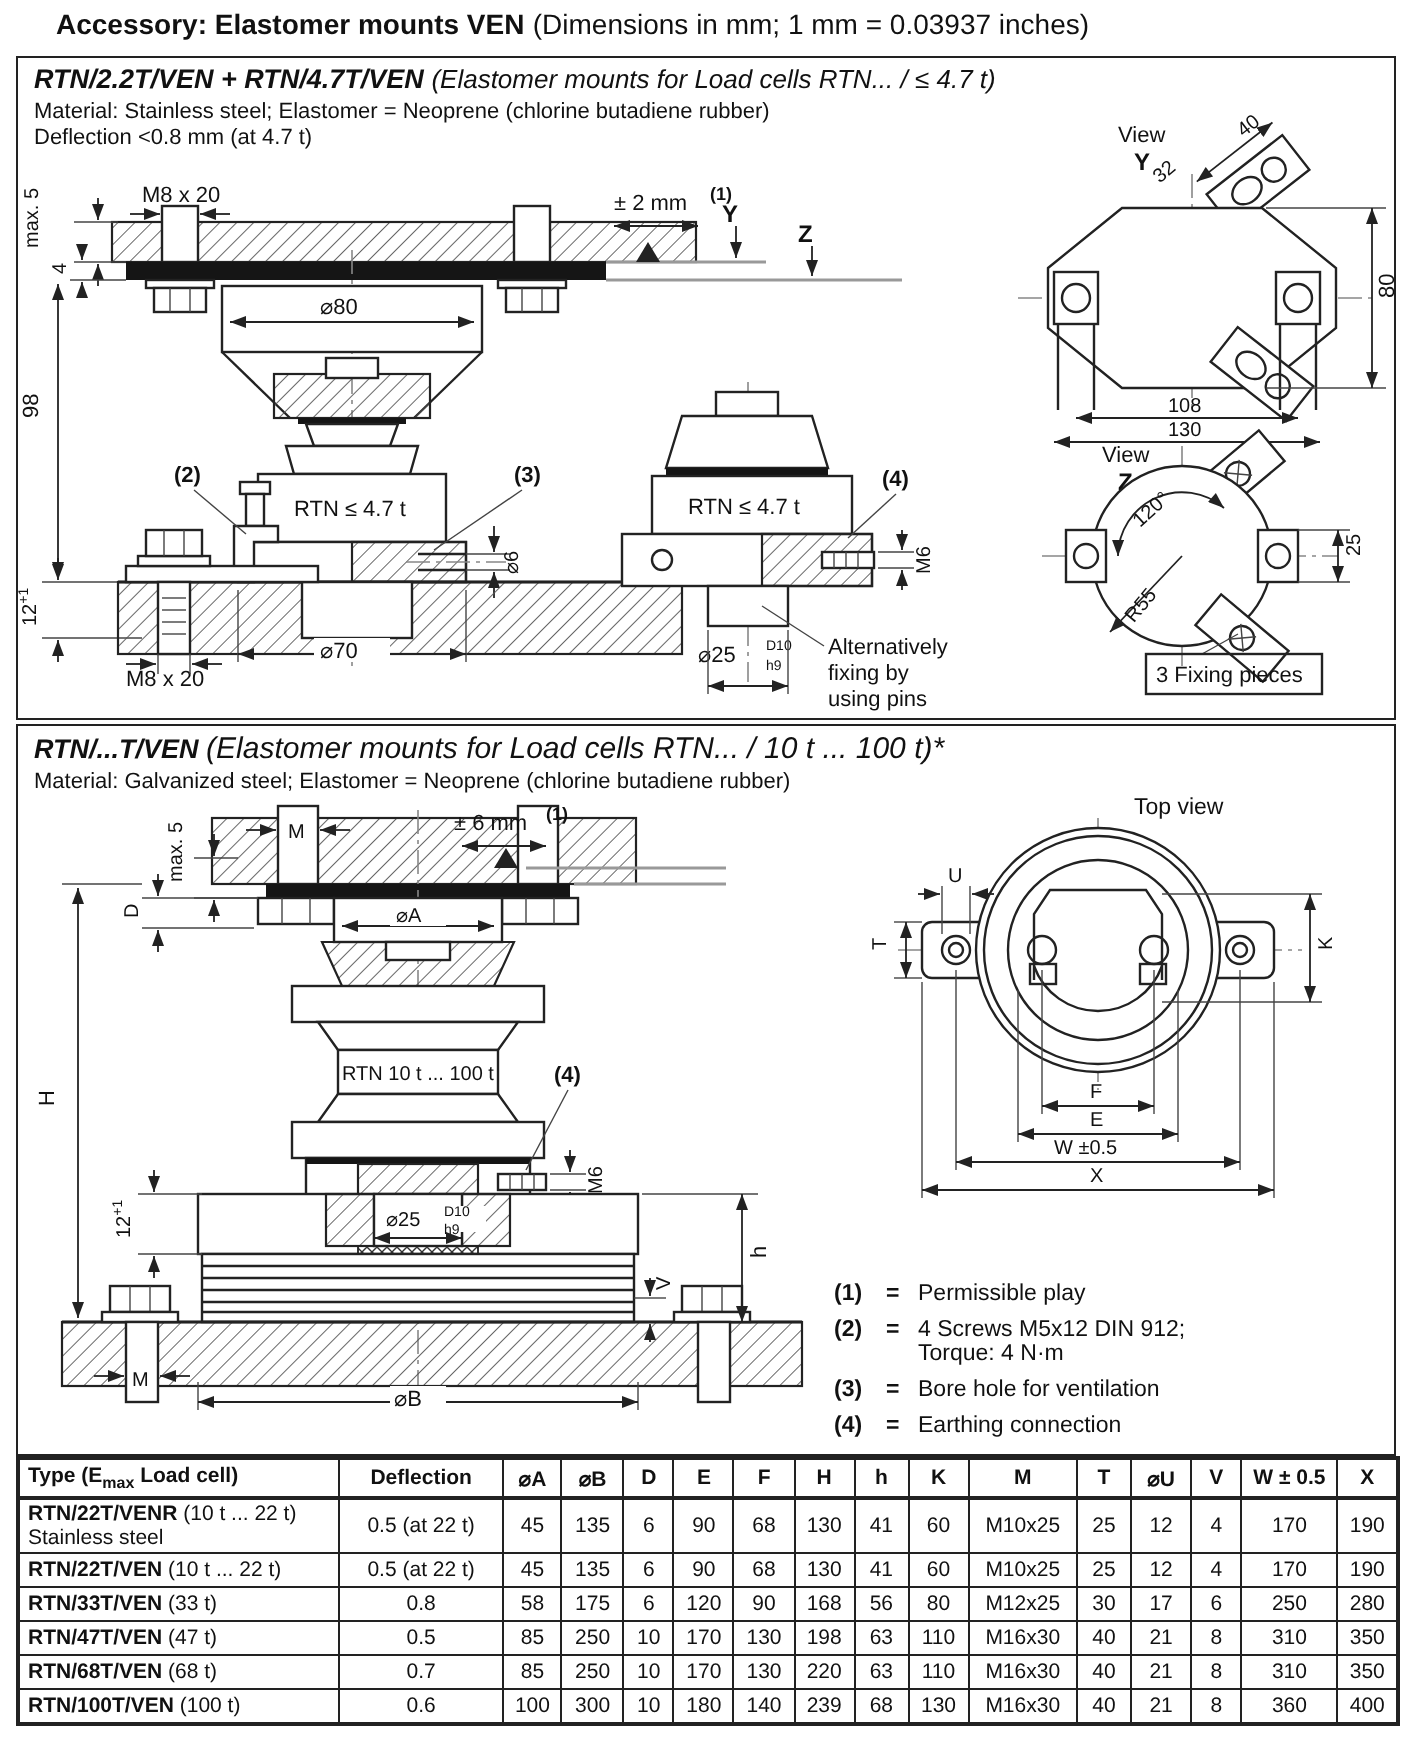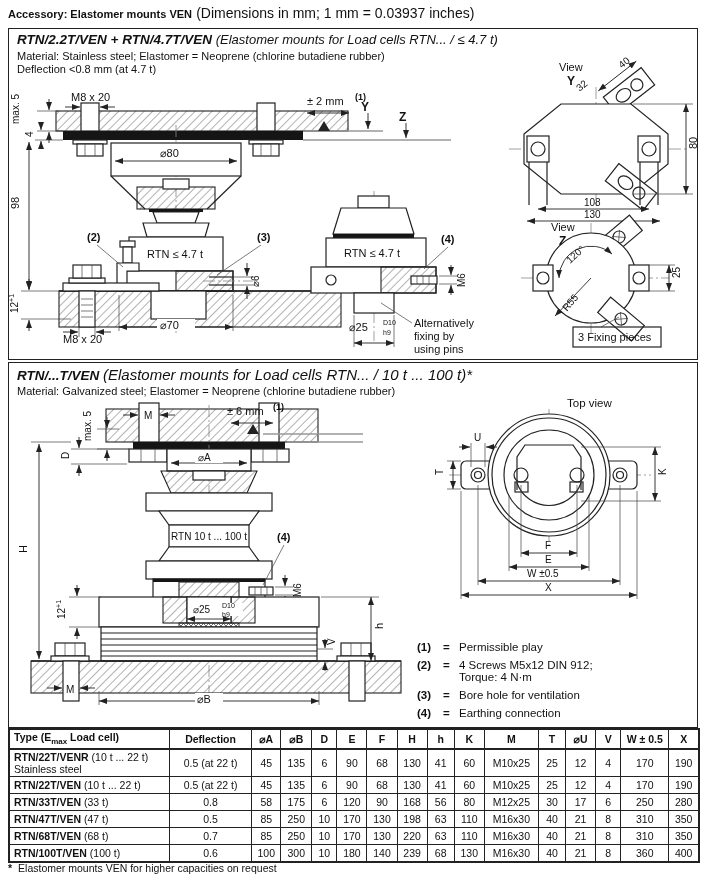--- a/index.html
+++ b/index.html
@@ -1,19 +1,19 @@
 <!DOCTYPE html>
 <html><head>
 <meta charset="utf-8">
 <style>
   html,body{margin:0;padding:0;background:#fff;}
   #page{position:relative;width:709px;height:880px;background:#fff;
         font-family:"Liberation Sans",sans-serif;color:#111;overflow:hidden;}
   .page-title{position:absolute;left:8px;top:4px;font-size:15px;white-space:nowrap;}
-  .page-title b{font-size:11px;}
+  .page-title b{font-size:14px;margin-left:20px;}
   .sec{position:absolute;left:8px;border:1.6px solid #222;background:#fff;}
   #sec1{top:28px;width:688px;height:330px;}
   #sec2{top:362px;width:688px;height:364px;}
   .sec-title{position:absolute;left:8px;top:3px;font-size:13.5px;white-space:nowrap;font-style:italic;}
   .sec-sub{position:absolute;left:8px;font-size:11px;white-space:nowrap;text-align:right;}
   svg{position:absolute;overflow:visible;}
   svg text{font-family:"Liberation Sans",sans-serif;font-size:11px;fill:#111;}
   .b{font-weight:bold;}
   .s10{font-size:10px;} .s9{font-size:9px;font-weight:bold;} .s7{font-size:7px;} .s12{font-size:12px;font-weight:bold;}
   .out{fill:#fff;stroke:#222;stroke-width:1.2;}
@@ -703,17 +703,14 @@
           <td>M16x30</td>
           <td>40</td>
           <td>21</td>
           <td>8</td>
           <td>360</td>
           <td>400</td>
         </tr>
       </tbody>
   </table>
 
-  <div class="footnote">
-    <b>*</b><span>Elastomer mounts VEN for higher capacities on request</span>
-  </div>
 
 </div>
 
 </body></html>

